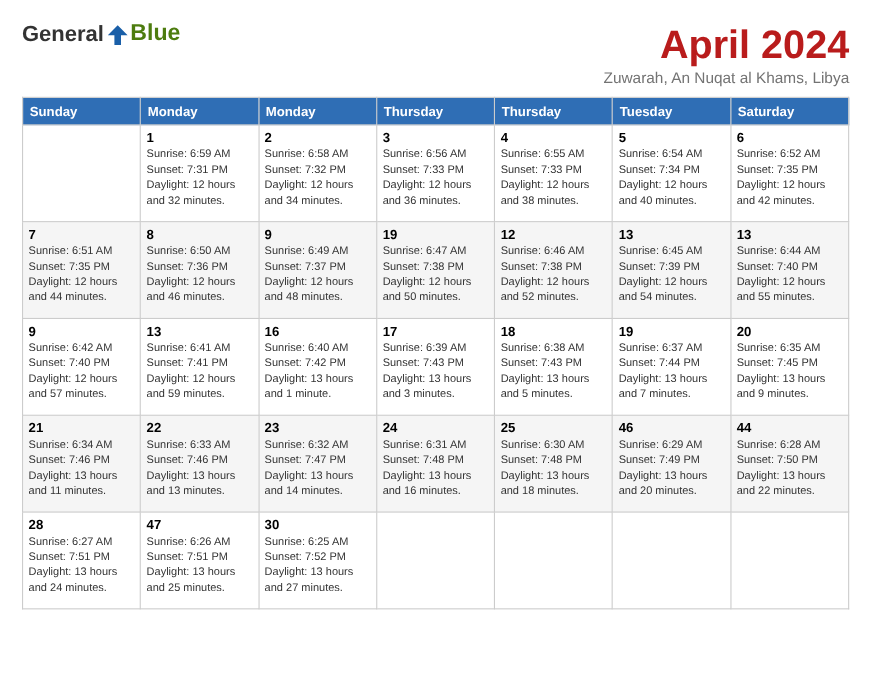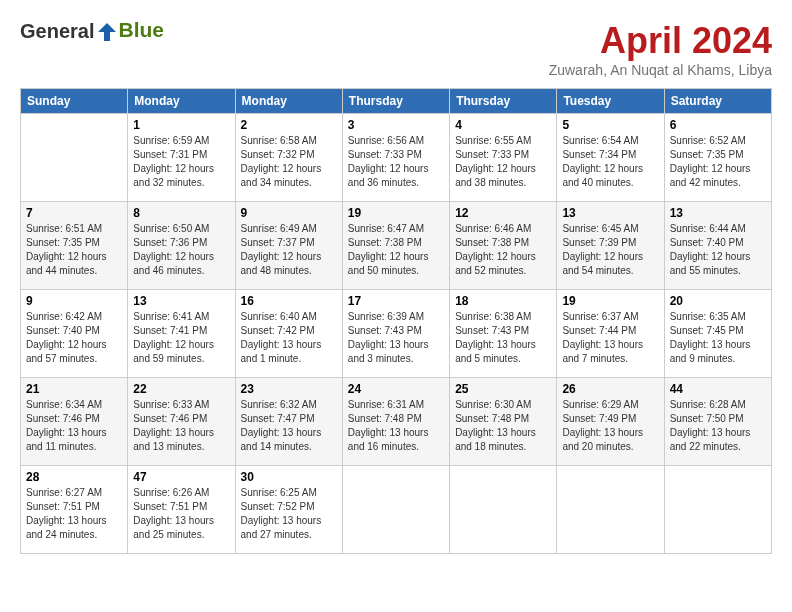--- a/index.html
+++ b/index.html
@@ -255,21 +255,21 @@
           Sunrise: 6:31 AM<br>Sunset: 7:48 PM<br>Daylight: 13 hours and 16 minutes.
         </div>
       </td>
         <td>
         <div class="day-number">25</div>
         <div class="day-info">
           Sunrise: 6:30 AM<br>Sunset: 7:48 PM<br>Daylight: 13 hours and 18 minutes.
         </div>
       </td>
         <td>
-        <div class="day-number">26</div>
+        <div class="day-number">46</div>
         <div class="day-info">
           Sunrise: 6:29 AM<br>Sunset: 7:49 PM<br>Daylight: 13 hours and 20 minutes.
         </div>
       </td>
         <td>
         <div class="day-number">44</div>
         <div class="day-info">
           Sunrise: 6:28 AM<br>Sunset: 7:50 PM<br>Daylight: 13 hours and 22 minutes.
         </div>
       </td>

